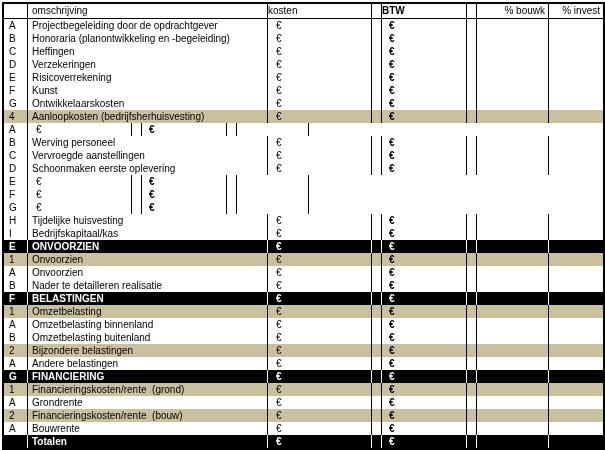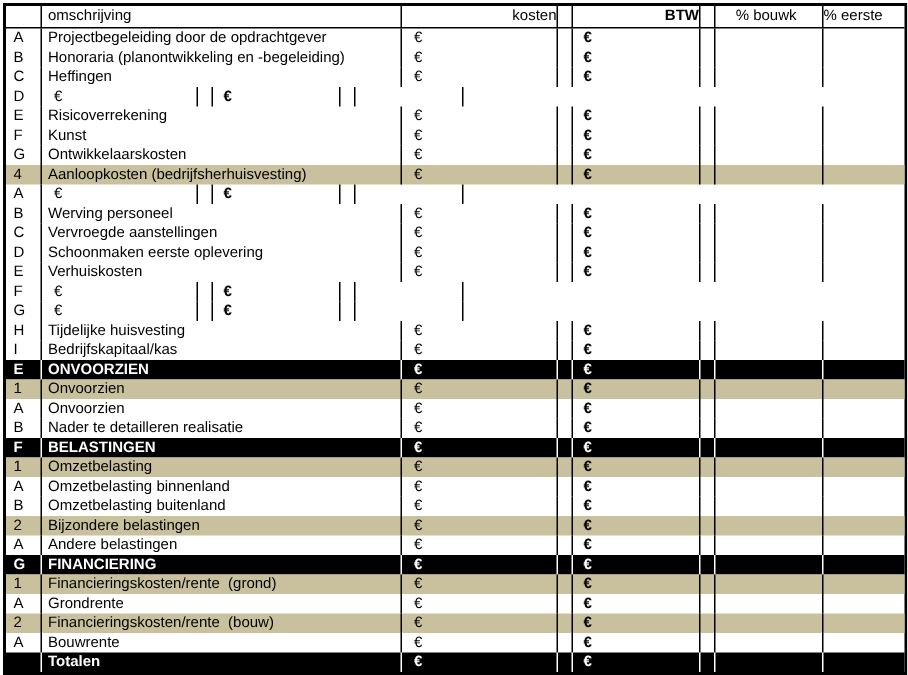--- a/index.html
+++ b/index.html
@@ -25,40 +25,40 @@
     white-space:pre;
   }
   .row .c:last-child { border-right:none; }
   .c.code   { width:24px;  padding-left:5px; }
   .c.desc   { width:240px; padding-left:4px; }
   .c.kosten { width:104px; padding-left:8px; }
   .c.gap    { width:10px; }
   .c.btw    { width:85px;  padding-left:7px;font-weight:bold; }
   .c.bouwk  { width:72px; }
   .c.invest { width:54px; }
-  .hc { text-align:right; padding-left:0 !important; }
-  .hr { text-align:right; padding-right:17px; }
+  .hc { text-align:left; padding-left:0 !important; }
+  .hr { text-align:right; padding-right:3px; }
   .row.tan  { background:#C9C19D; }
   .row.black { background:#000; color:#fff; font-weight:bold; }
   .row.black .c { border-right-color:#fff; }
 </style>
 </head>
 <body>
 
 <div class="page">
   <div class="table">
     <div class="row header">
       <div class="c code"></div>
       <div class="c desc">omschrijving</div>
       <div class="c kosten hc">kosten</div>
       <div class="c gap"></div>
       <div class="c btw hc">BTW</div>
       <div class="c gap"></div>
       <div class="c bouwk hr">% bouwk</div>
-      <div class="c invest hr">% eerste</div>
+      <div class="c invest hr">% invest</div>
     </div>
     <div id="rows">
   <div class="row white">
     <div class="c code">A</div>
     <div class="c desc">Projectbegeleiding door de opdrachtgever</div>
     <div class="c kosten">€</div>
     <div class="c gap"></div>
     <div class="c btw">€</div>
     <div class="c gap"></div>
     <div class="c bouwk"></div>
@@ -82,20 +82,21 @@
     <div class="c kosten">€</div>
     <div class="c gap"></div>
     <div class="c btw">€</div>
     <div class="c gap"></div>
     <div class="c bouwk"></div>
     <div class="c invest"></div>
   </div>
 
   <div class="row white">
     <div class="c code">D</div>
+    <div class="c desc">Verzekeringen</div>
     <div class="c kosten">€</div>
     <div class="c gap"></div>
     <div class="c btw">€</div>
     <div class="c gap"></div>
     <div class="c bouwk"></div>
     <div class="c invest"></div>
   </div>
 
   <div class="row white">
     <div class="c code">E</div>
@@ -179,21 +180,20 @@
     <div class="c kosten">€</div>
     <div class="c gap"></div>
     <div class="c btw">€</div>
     <div class="c gap"></div>
     <div class="c bouwk"></div>
     <div class="c invest"></div>
   </div>
 
   <div class="row white">
     <div class="c code">E</div>
-    <div class="c desc">Verhuiskosten</div>
     <div class="c kosten">€</div>
     <div class="c gap"></div>
     <div class="c btw">€</div>
     <div class="c gap"></div>
     <div class="c bouwk"></div>
     <div class="c invest"></div>
   </div>
 
   <div class="row white">
     <div class="c code">F</div>

